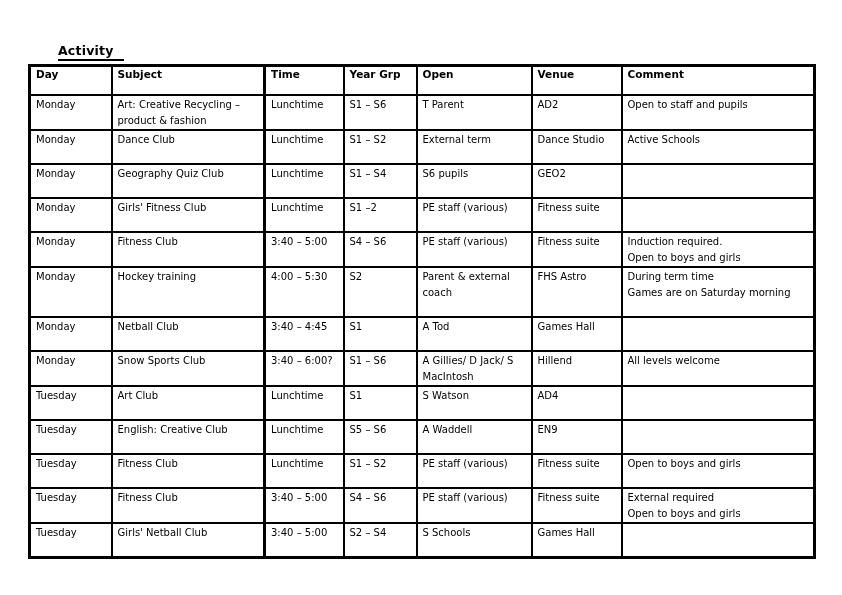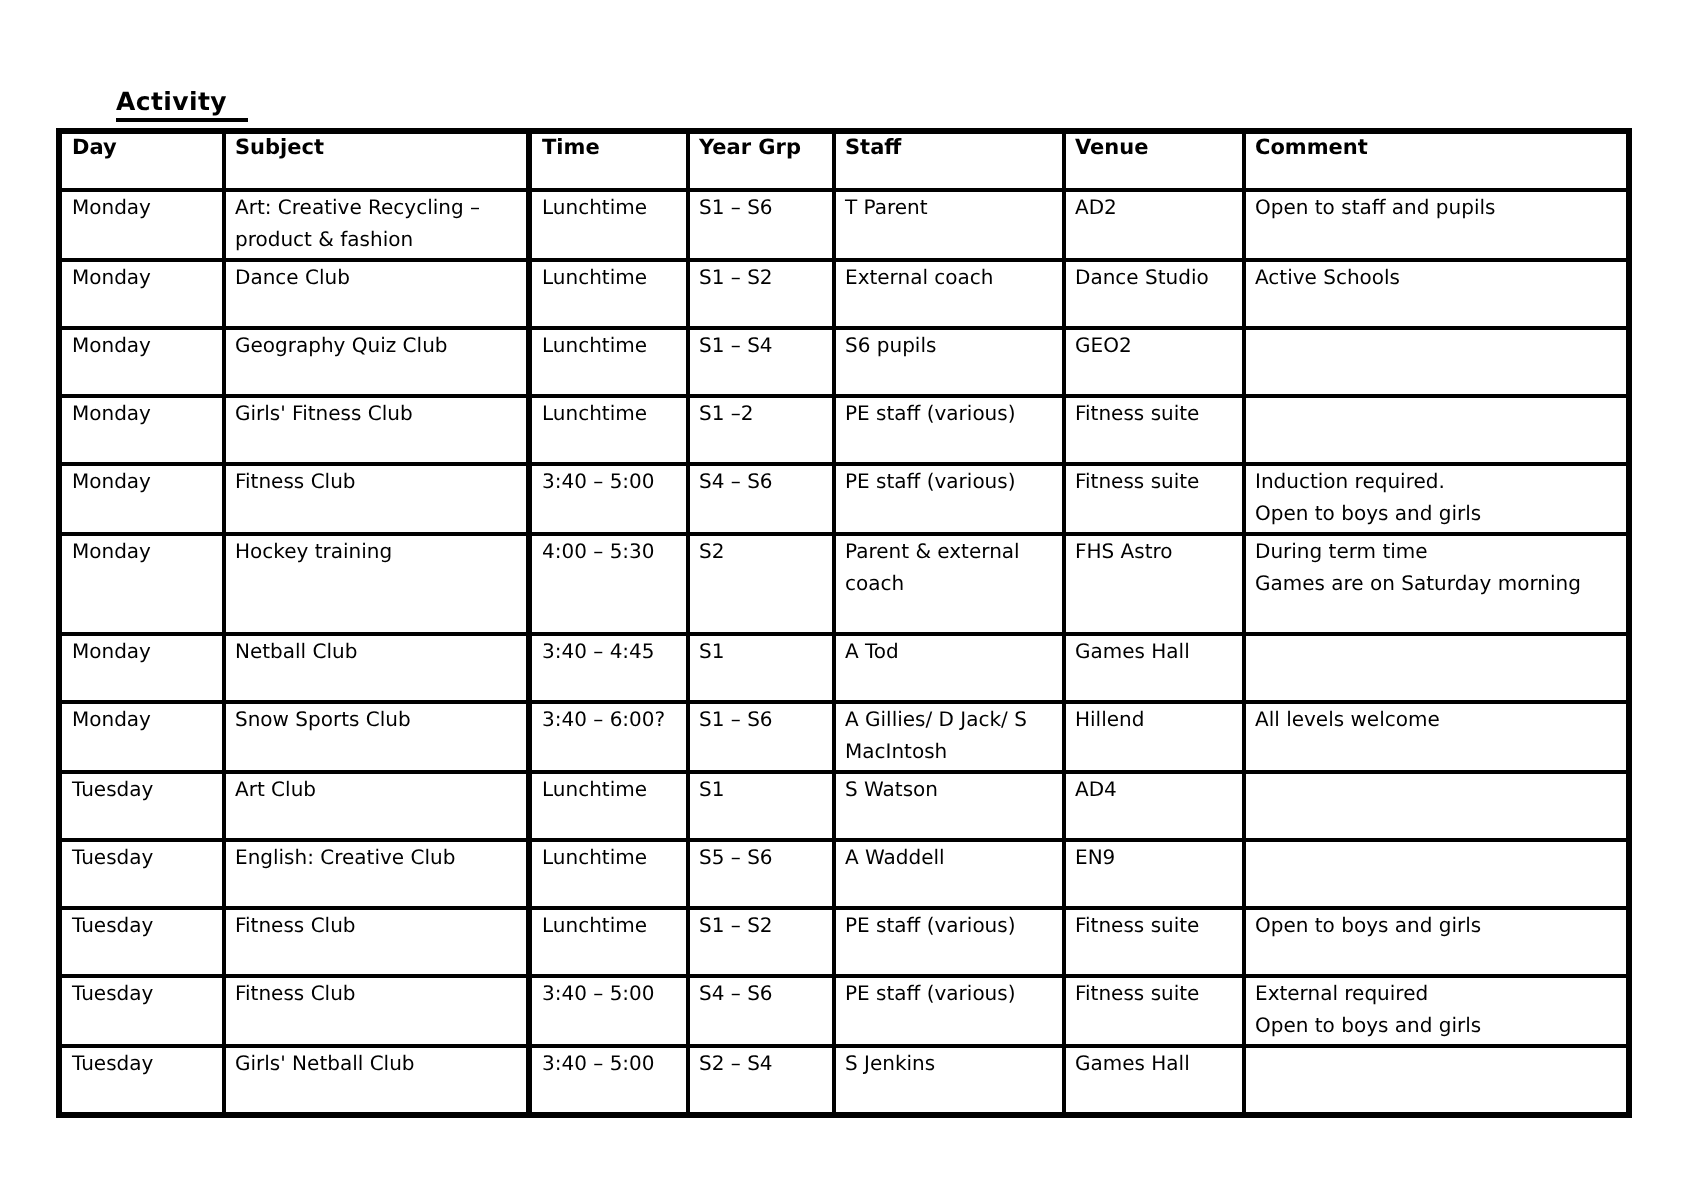--- a/index.html
+++ b/index.html
@@ -75,41 +75,41 @@
       <col style="width:115px">
       <col style="width:90px">
       <col style="width:193px">
     </colgroup>
     <thead>
       <tr>
         <th class="col-day">Day</th>
         <th class="col-subject">Subject</th>
         <th class="col-time">Time</th>
         <th class="col-year_grp">Year Grp</th>
-        <th class="col-staff">Staff</th>
+        <th class="col-staff">Open</th>
         <th class="col-venue">Venue</th>
         <th class="col-comment">Comment</th>
       </tr>
     </thead>
     <tbody>
         <tr>
           <td class="col-day">Monday</td>
           <td class="col-subject">Art: Creative Recycling – product &amp; fashion</td>
           <td class="col-time">Lunchtime</td>
           <td class="col-year_grp">S1 – S6</td>
           <td class="col-staff">T Parent</td>
           <td class="col-venue">AD2</td>
           <td class="col-comment">Open to staff and pupils</td>
         </tr>
         <tr>
           <td class="col-day">Monday</td>
           <td class="col-subject">Dance Club</td>
           <td class="col-time">Lunchtime</td>
           <td class="col-year_grp">S1 – S2</td>
-          <td class="col-staff">External coach</td>
+          <td class="col-staff">External term</td>
           <td class="col-venue">Dance Studio</td>
           <td class="col-comment">Active Schools</td>
         </tr>
         <tr>
           <td class="col-day">Monday</td>
           <td class="col-subject">Geography Quiz Club</td>
           <td class="col-time">Lunchtime</td>
           <td class="col-year_grp">S1 – S4</td>
           <td class="col-staff">S6 pupils</td>
           <td class="col-venue">GEO2</td>
@@ -197,20 +197,20 @@
           <td class="col-staff">PE staff (various)</td>
           <td class="col-venue">Fitness suite</td>
           <td class="col-comment">External required
 Open to boys and girls</td>
         </tr>
         <tr>
           <td class="col-day">Tuesday</td>
           <td class="col-subject">Girls' Netball Club</td>
           <td class="col-time">3:40 – 5:00</td>
           <td class="col-year_grp">S2 – S4</td>
-          <td class="col-staff">S Jenkins</td>
+          <td class="col-staff">S Schools</td>
           <td class="col-venue">Games Hall</td>
           <td class="col-comment"></td>
         </tr>
       </tbody>
   </table>
 
 </div>
 
 </body></html>

